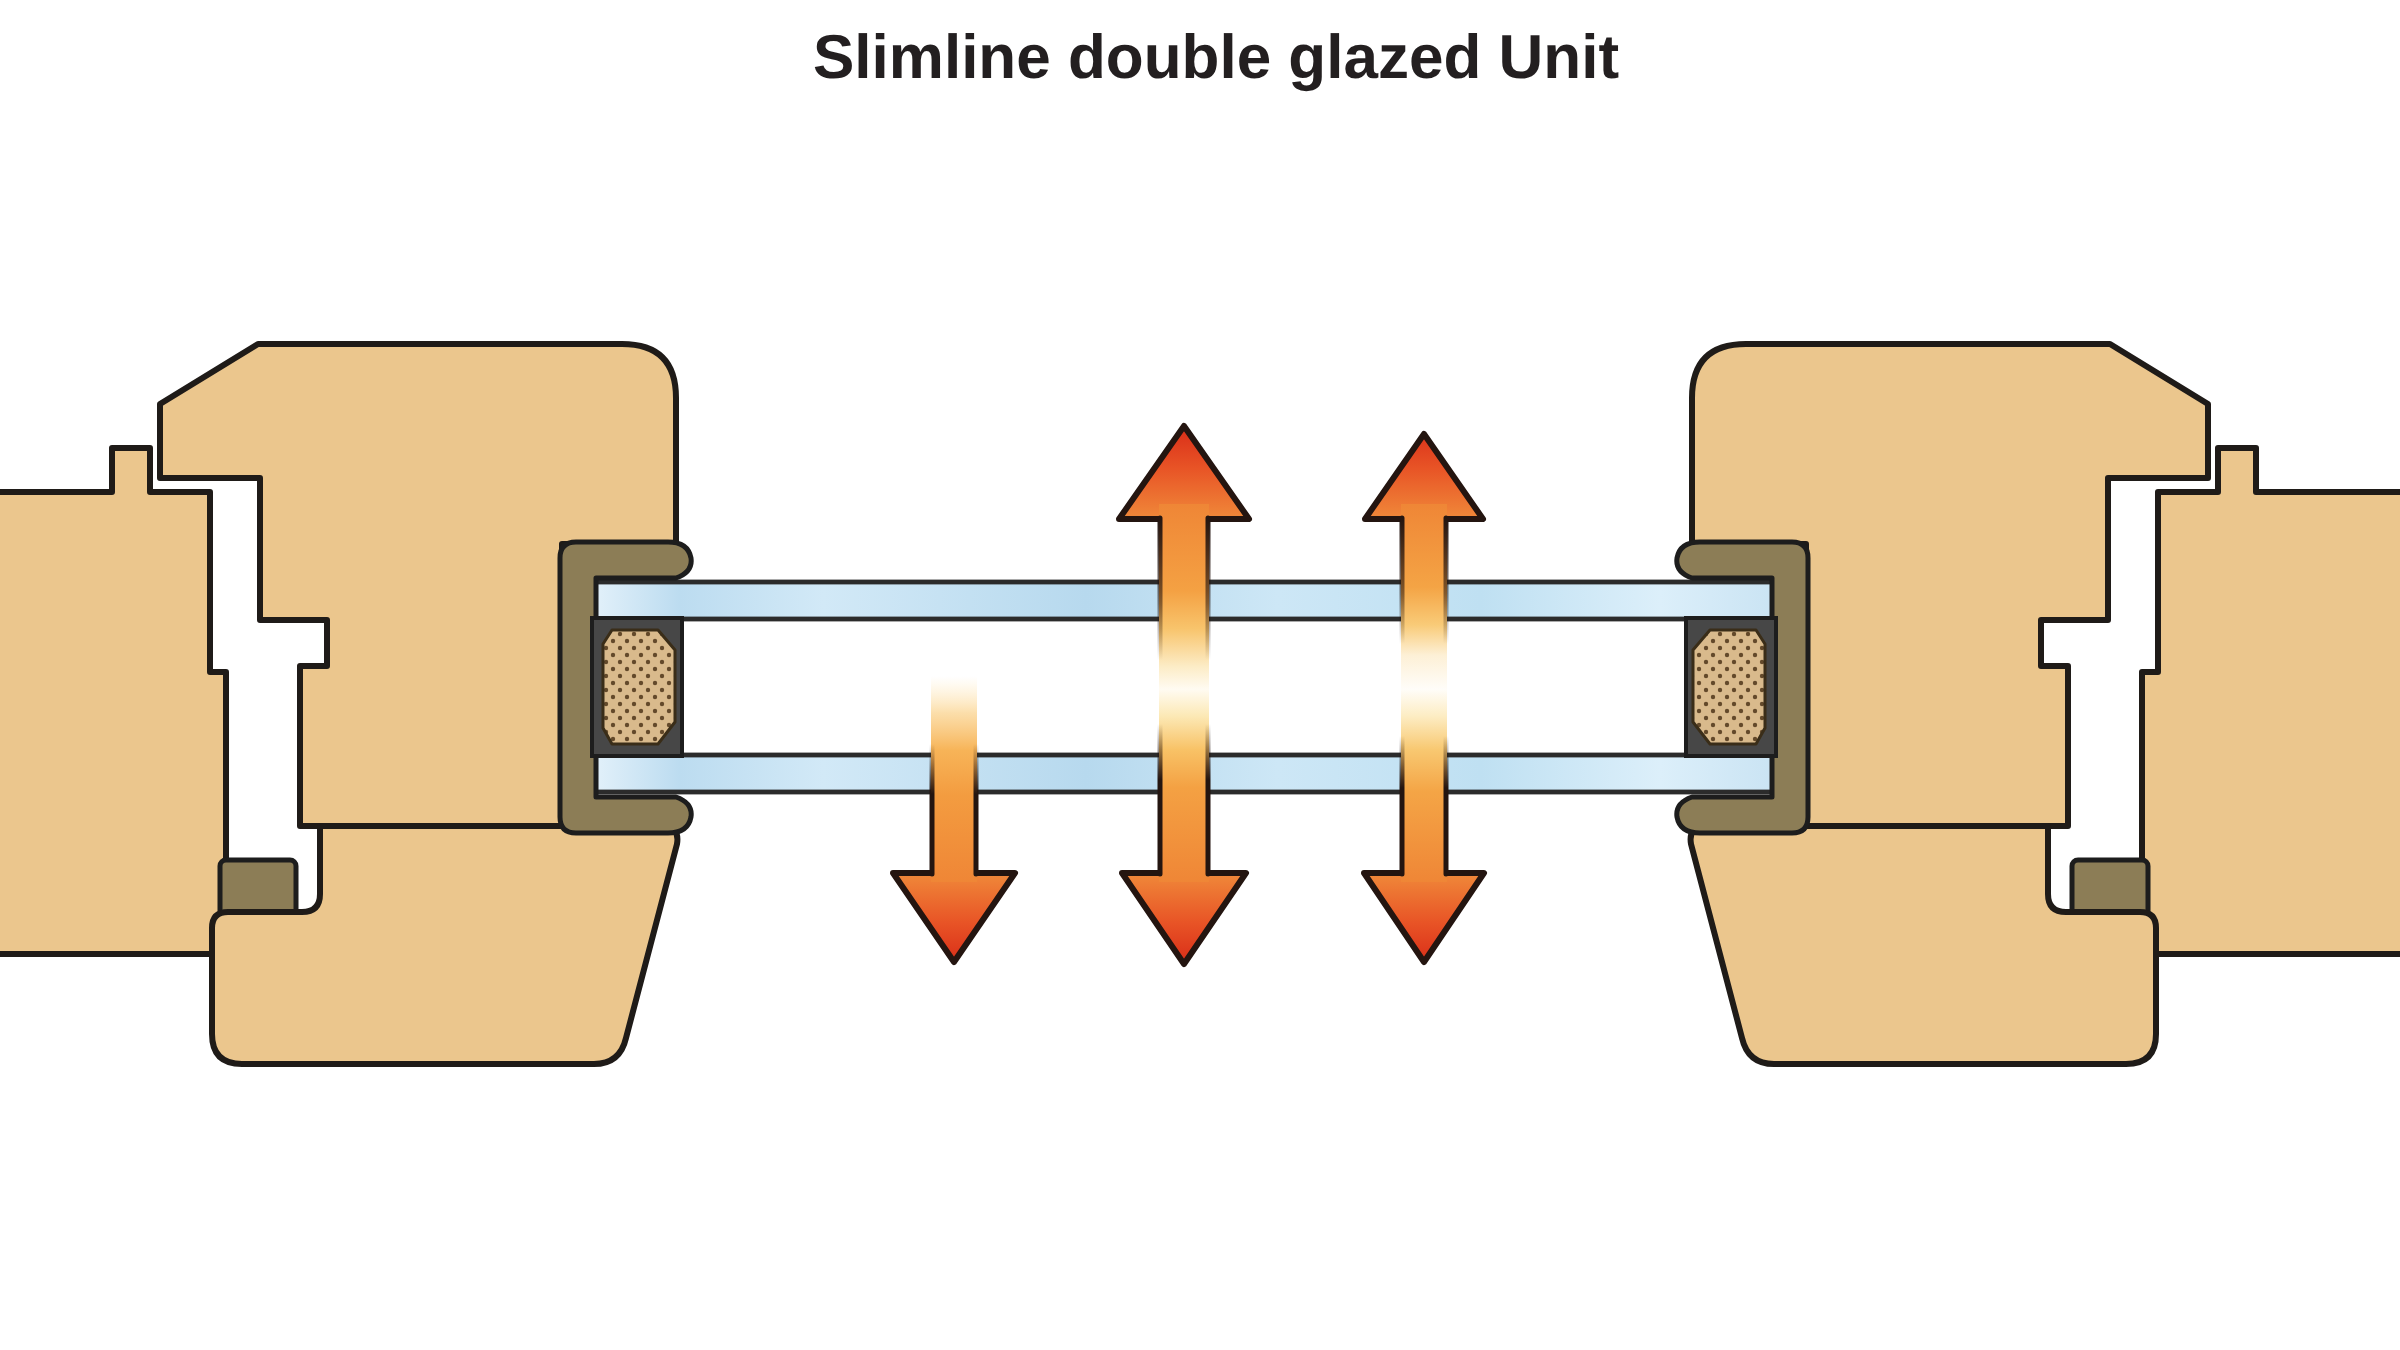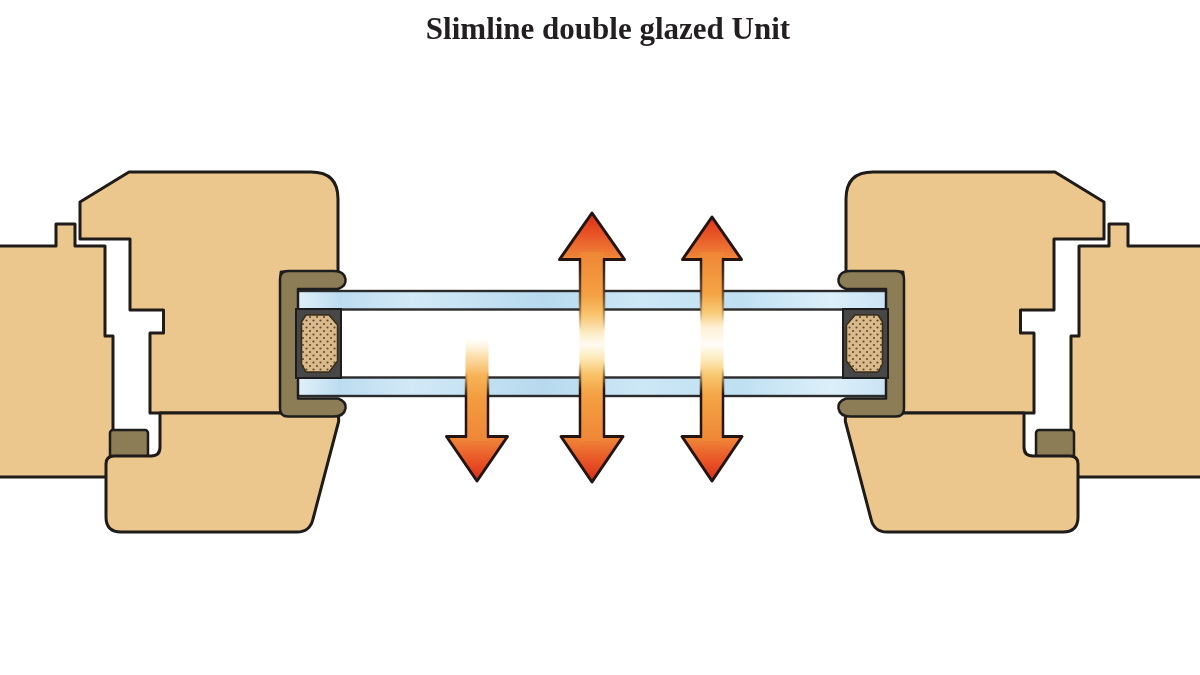--- a/index.html
+++ b/index.html
@@ -1,17 +1,17 @@
 <!DOCTYPE html>
 <html><head>
 <meta charset="utf-8">
 <style>
   html,body{margin:0;padding:0;background:#fff;}
   #stage{position:relative;width:1200px;height:675px;overflow:hidden;background:#fff;
-         font-family:Liberation Serif, serif;}
+         font-family:Liberation Sans, sans-serif;}
   svg{position:absolute;inset:0;display:block;}
   .wood{fill:#ebc68d;}
   .outline{fill:none;stroke:#1f1b18;stroke-width:3;stroke-linejoin:round;stroke-linecap:round;}
   .grainring{fill:none;stroke:#c49a60;stroke-width:2.2;opacity:.72;}
   .olive{fill:#8c7d56;stroke:#1d1d1d;stroke-width:2.5;stroke-linejoin:round;}
   .titleText{font-weight:bold;font-size:31px;fill:#231f20;text-anchor:middle;}
   .arrowHead{stroke:#241510;stroke-width:3;stroke-linejoin:round;}
   .flowline{fill:none;stroke-width:2.5;stroke-linecap:round;}
 </style>
 </head>

